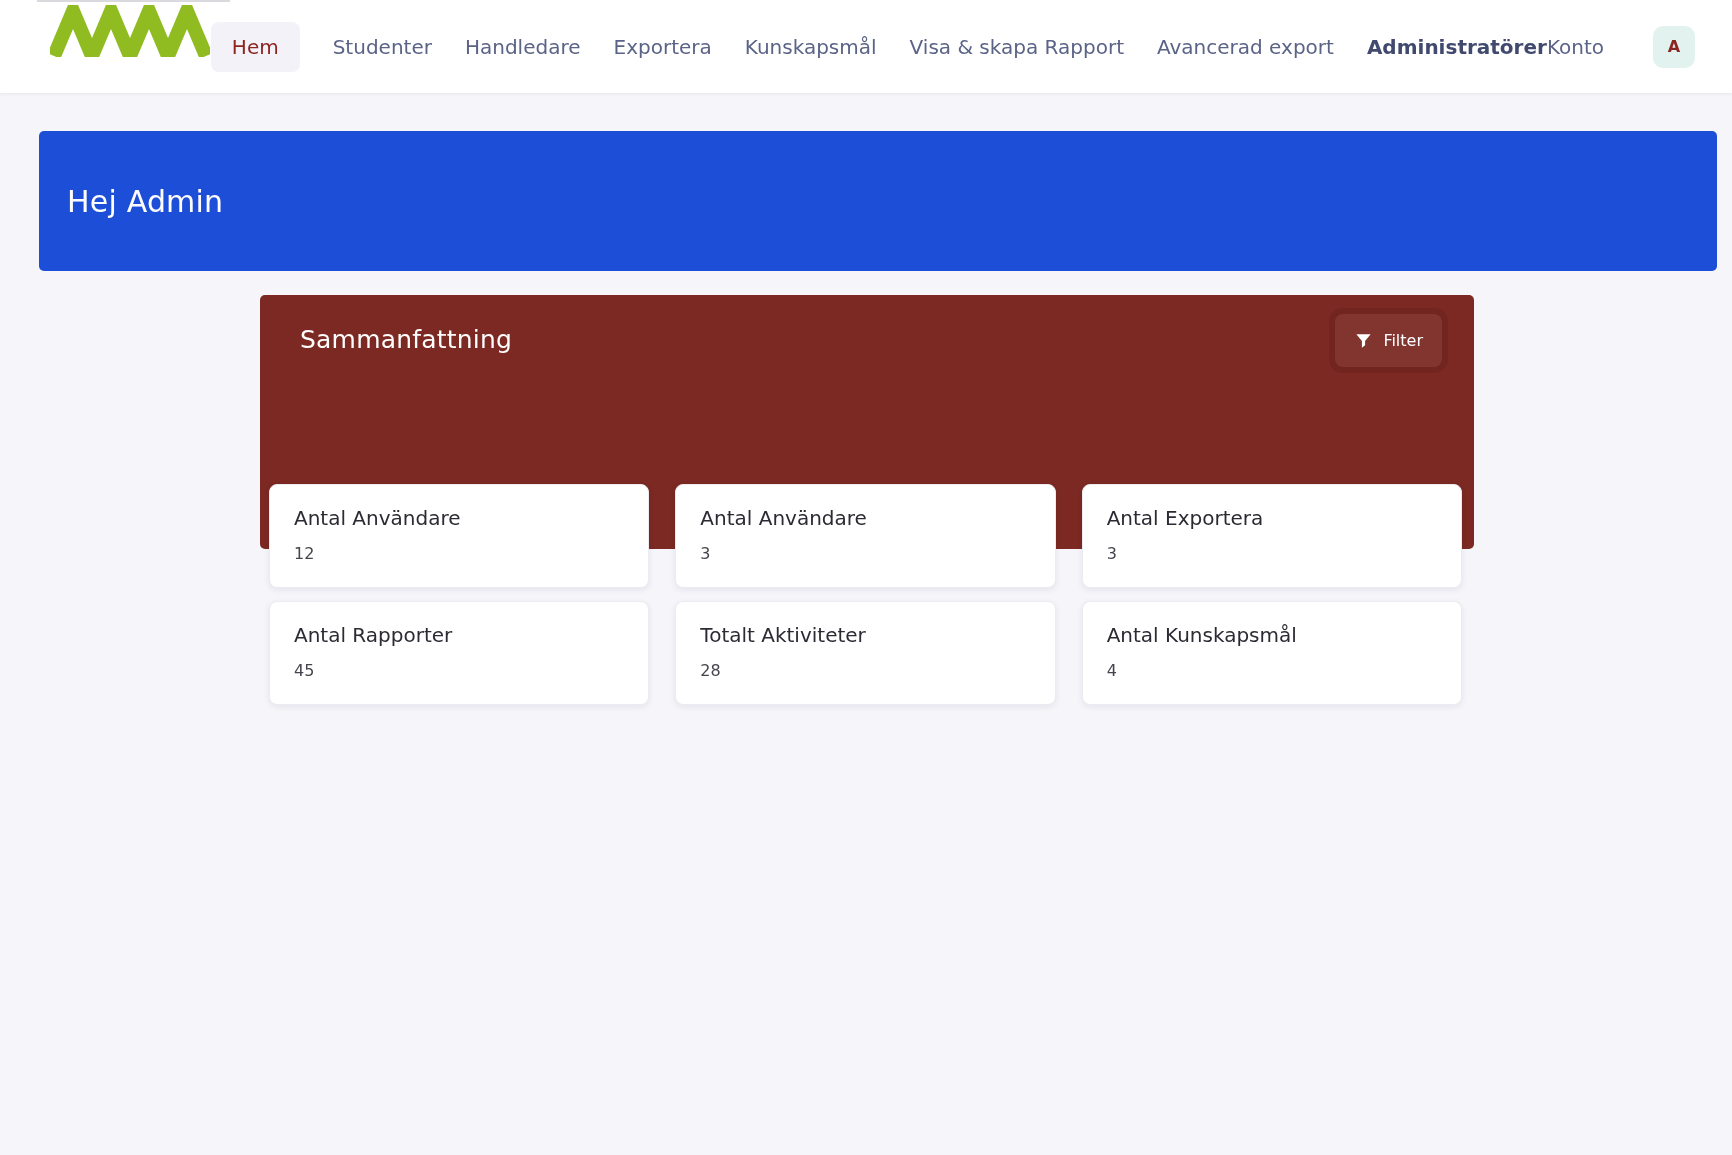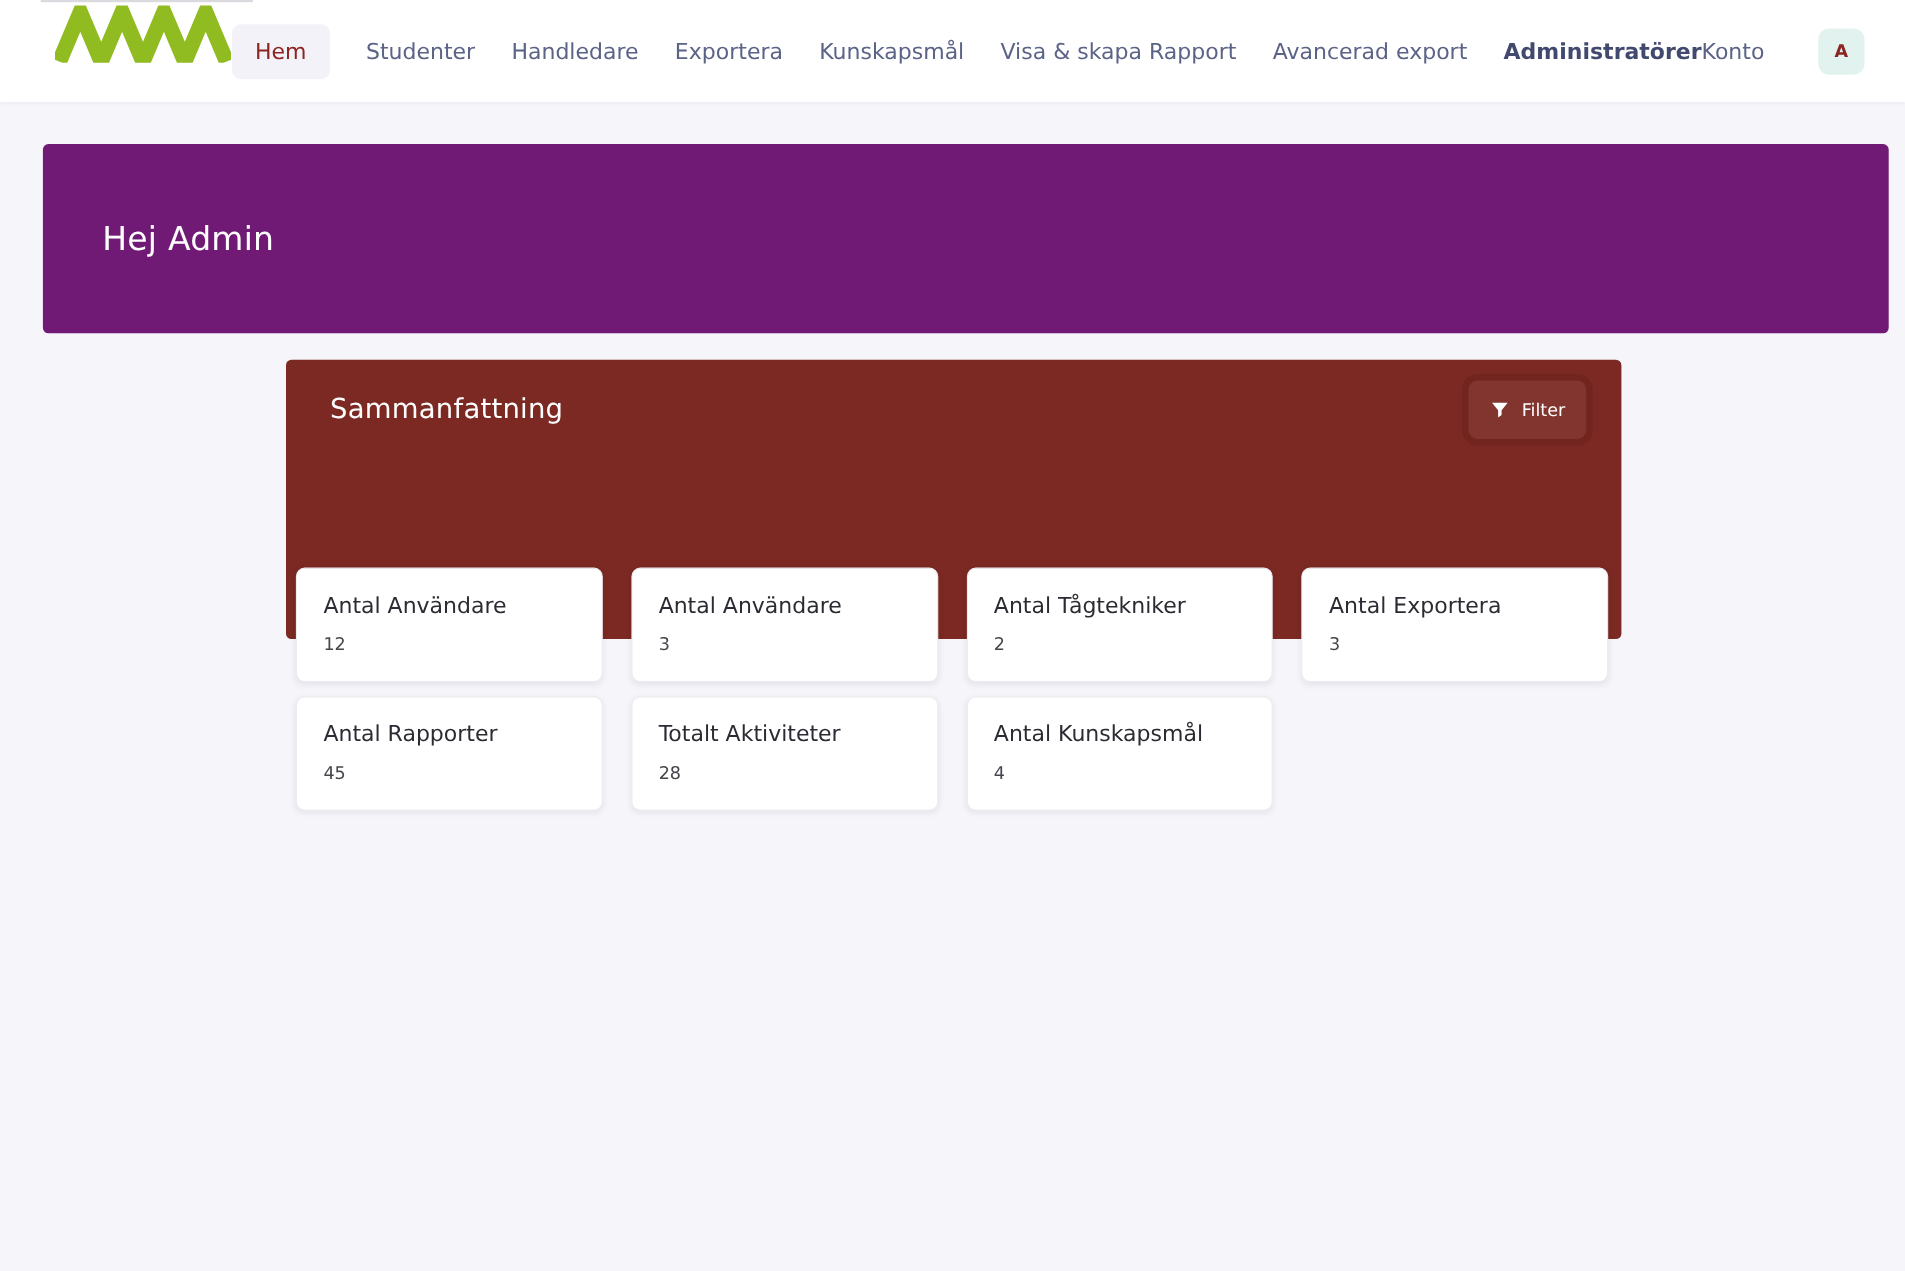--- a/index.html
+++ b/index.html
@@ -71,26 +71,26 @@
     font-weight: 700;
     display: flex;
     align-items: center;
     justify-content: center;
     cursor: pointer;
   }
 
   
   .welcome-banner {
     margin: 38px 15px 0 39px;
-    height: 172px;
-    background: #701a75;
+    height: 140px;
+    background: #1d4ed8;
     border-radius: 5px;
     display: flex;
     align-items: center;
-    padding-left: 54px;
+    padding-left: 28px;
   }
   .welcome-banner h1 {
     color: #fdfdfd;
     font-size: 30px;
     font-weight: 500;
     letter-spacing: 0.2px;
   }
 
   
   .summary-area {
@@ -129,21 +129,21 @@
     font-weight: 500;
     cursor: pointer;
   }
   .filter-btn svg { display: block; }
 
   
   .cards-grid {
     position: relative;
     margin: -65px 12px 0 9px;
     display: grid;
-    grid-template-columns: repeat(4, 1fr);
+    grid-template-columns: repeat(3, 1fr);
     column-gap: 26px;
     row-gap: 13px;
     z-index: 2;
   }
   .stat-card {
     background: #ffffff;
     border: 1px solid #ebebf1;
     border-radius: 8px;
     min-height: 104px;
     padding: 21px 24px;
@@ -206,24 +206,20 @@
   <div class="cards-grid">
     <div class="stat-card">
       <div class="label">Antal Användare</div>
       <div class="value">12</div>
     </div>
     <div class="stat-card">
       <div class="label">Antal Användare</div>
       <div class="value">3</div>
     </div>
     <div class="stat-card">
-      <div class="label">Antal Tågtekniker</div>
-      <div class="value">2</div>
-    </div>
-    <div class="stat-card">
       <div class="label">Antal Exportera</div>
       <div class="value">3</div>
     </div>
     <div class="stat-card">
       <div class="label">Antal Rapporter</div>
       <div class="value">45</div>
     </div>
     <div class="stat-card">
       <div class="label">Totalt Aktiviteter</div>
       <div class="value">28</div>

